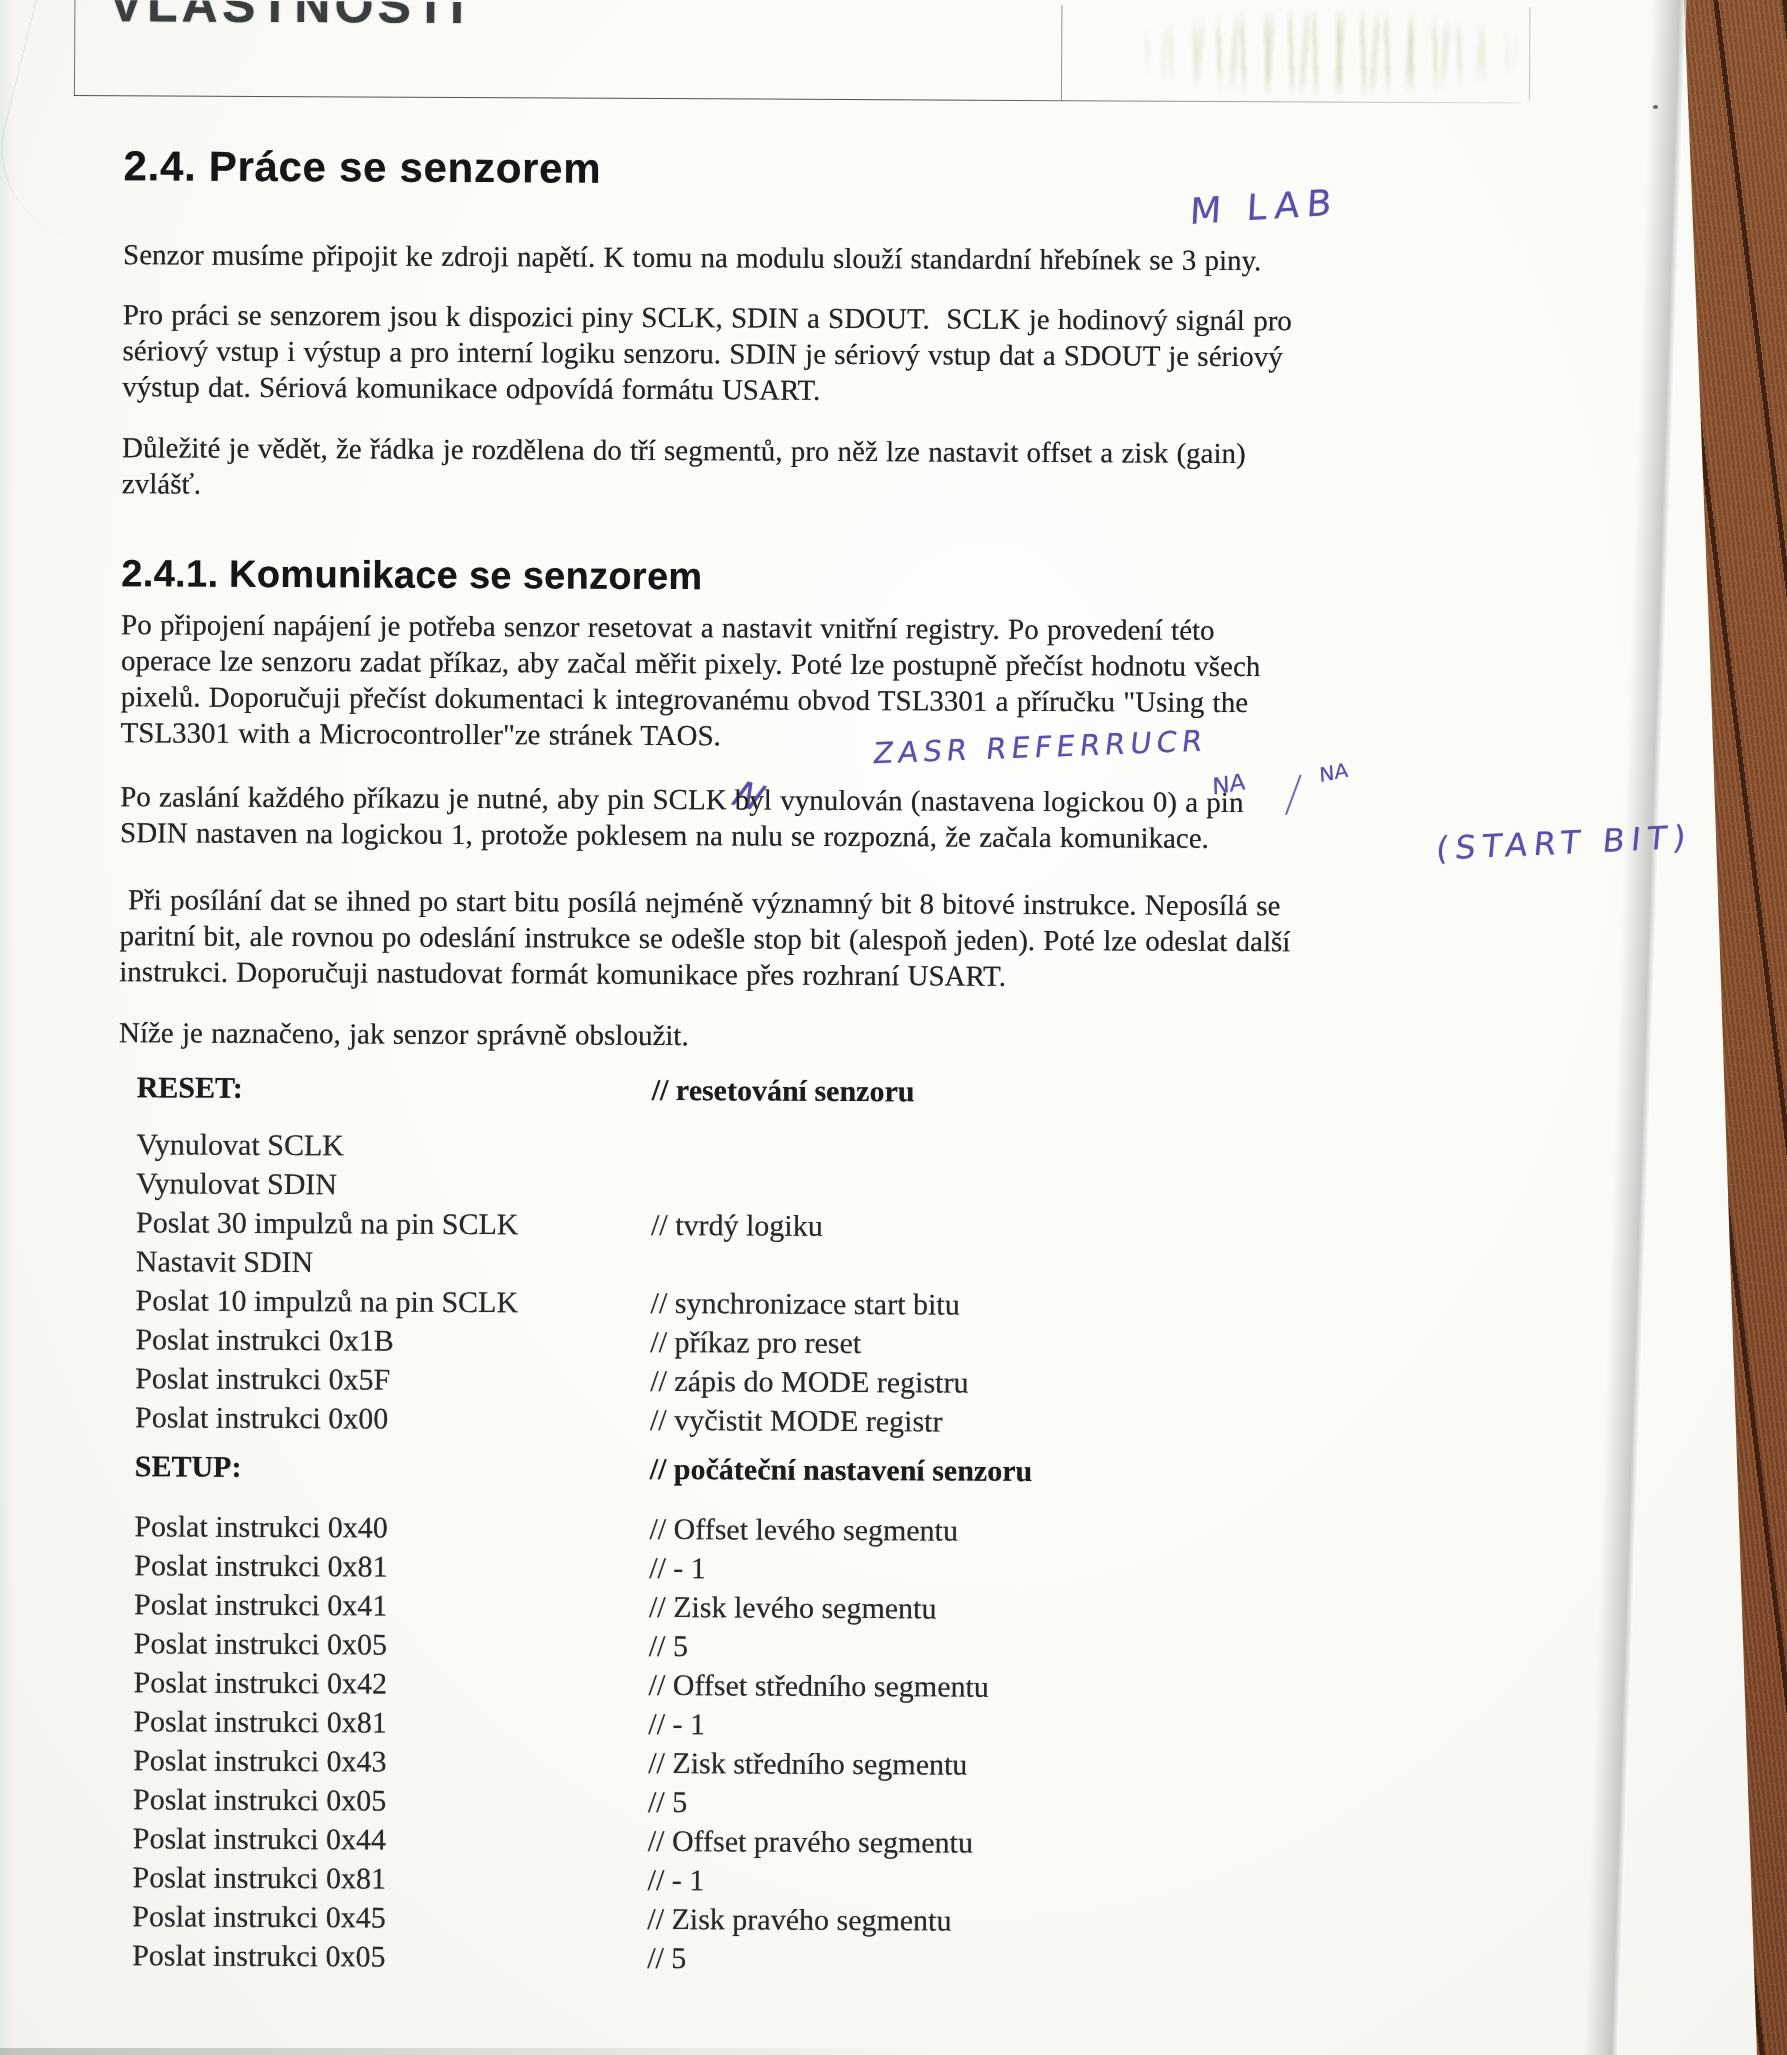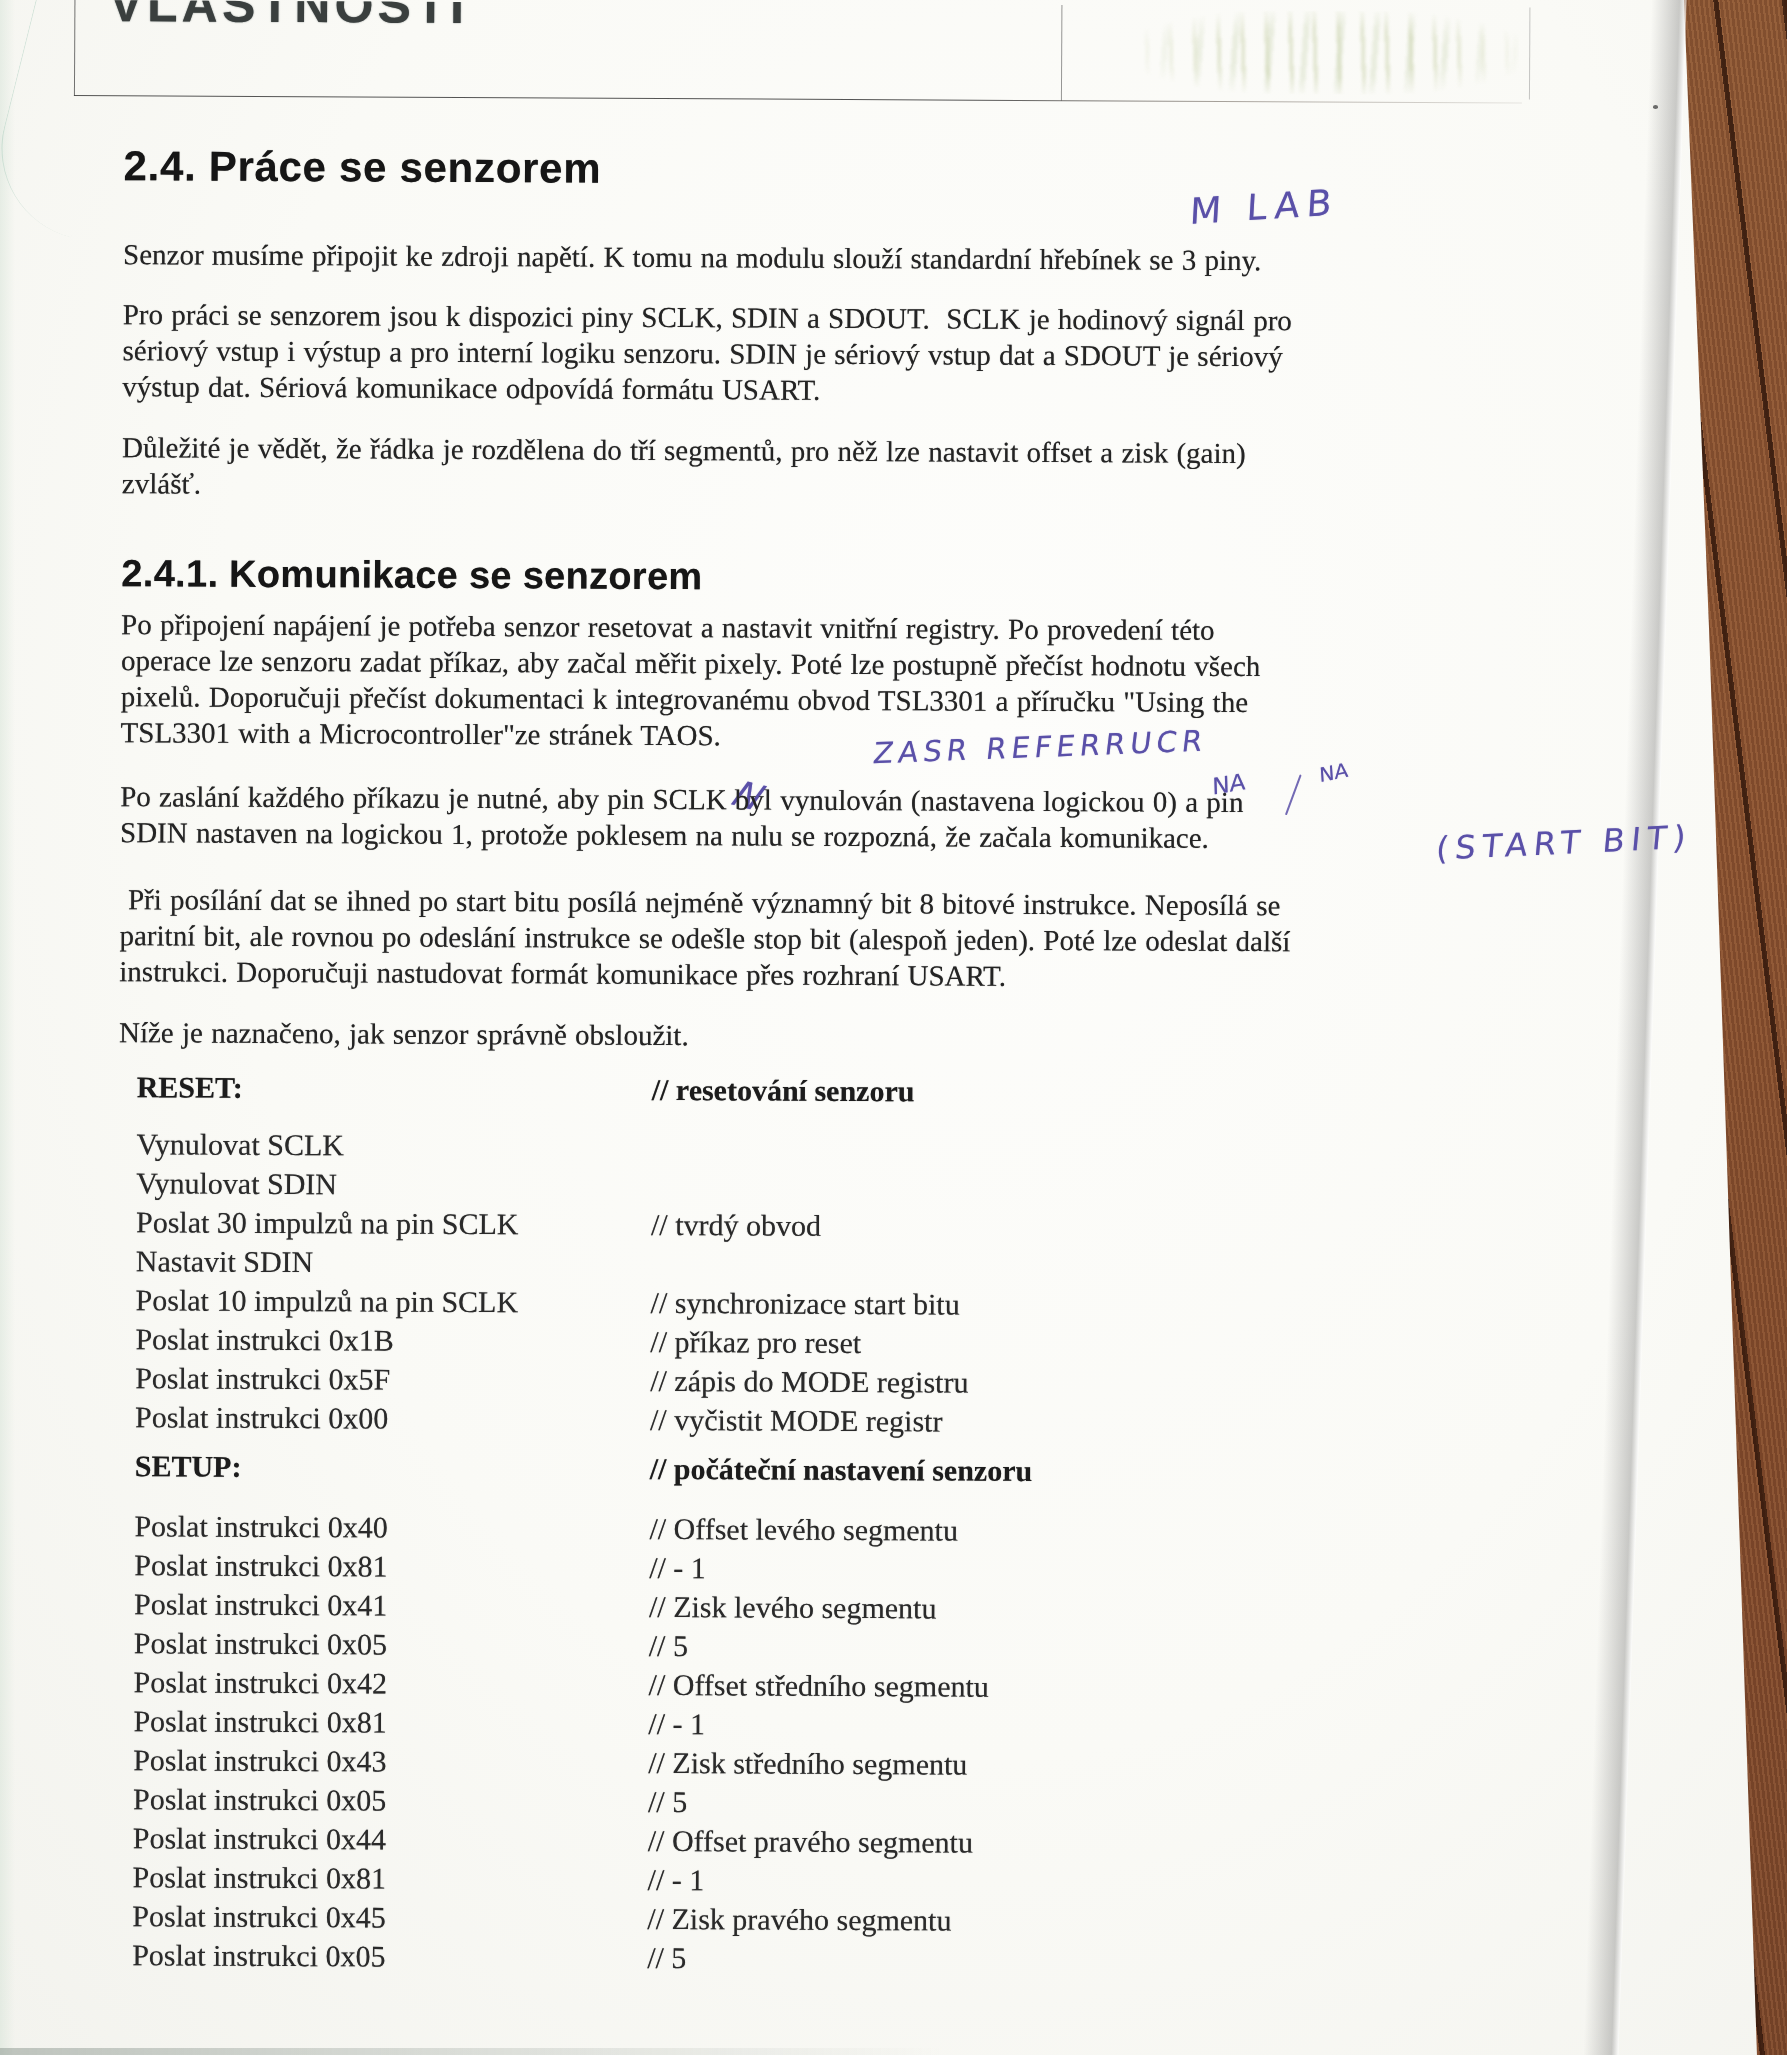--- a/index.html
+++ b/index.html
@@ -146,21 +146,21 @@
   </div>
 
   <div class="listing">
     <div class="row hdr">
       <span class="cmd">RESET:</span>
       <span class="cmt">// resetování senzoru</span>
     </div>
     <div class="gap-s"></div>
     <div class="row"><span class="cmd">Vynulovat SCLK</span><span class="cmt"></span></div>
     <div class="row"><span class="cmd">Vynulovat SDIN</span><span class="cmt"></span></div>
-    <div class="row"><span class="cmd">Poslat 30 impulzů na pin SCLK</span><span class="cmt">// tvrdý obvod</span></div>
+    <div class="row"><span class="cmd">Poslat 30 impulzů na pin SCLK</span><span class="cmt">// tvrdý logiku</span></div>
     <div class="row"><span class="cmd">Nastavit SDIN</span><span class="cmt"></span></div>
     <div class="row"><span class="cmd">Poslat 10 impulzů na pin SCLK</span><span class="cmt">// synchronizace start bitu</span></div>
     <div class="row"><span class="cmd">Poslat instrukci 0x1B</span><span class="cmt">// příkaz pro reset</span></div>
     <div class="row"><span class="cmd">Poslat instrukci 0x5F</span><span class="cmt">// zápis do MODE registru</span></div>
     <div class="row"><span class="cmd">Poslat instrukci 0x00</span><span class="cmt">// vyčistit MODE registr</span></div>
     <div class="gap-m"></div>
     <div class="row hdr">
       <span class="cmd">SETUP:</span>
       <span class="cmt">// počáteční nastavení senzoru</span>
     </div>

